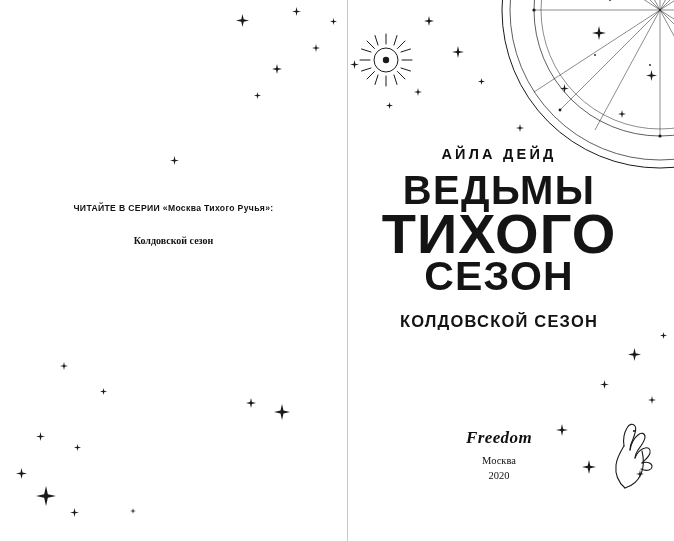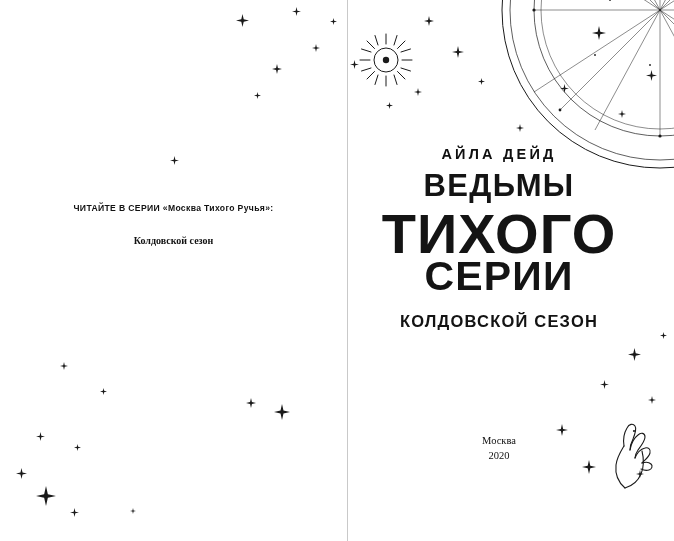--- a/index.html
+++ b/index.html
@@ -88,21 +88,21 @@
   .title-line {
     position: absolute;
     width: 326px;
     left: 0;
     text-align: center;
     font-family: "Liberation Sans", sans-serif;
     font-weight: 700;
     color: #141414;
     line-height: 1;
   }
-  .title-1 { top: 170px; font-size: 31px; letter-spacing: 1.4px; }
+  .title-1 { top: 170px; font-size: 40px; letter-spacing: 1.4px; }
   .title-2 { top: 206px; font-size: 56px; letter-spacing: 1.0px; }
   .title-3 { top: 256px; font-size: 41px; letter-spacing: 1.2px; }
   .subtitle {
     position: absolute;
     left: 0;
     top: 312px;
     width: 326px;
     text-align: center;
     font-family: "Liberation Sans", sans-serif;
     font-size: 16.5px;
@@ -419,23 +419,24 @@
     <div class="series-block">
       <div class="series-heading">ЧИТАЙТЕ В СЕРИИ «Москва Тихого Ручья»:</div>
       <div class="series-item">Колдовской сезон</div>
     </div>
   </div>
 
   <div class="right-page">
     <div class="author">АЙЛА ДЕЙД</div>
     <div class="title-line title-1">ВЕДЬМЫ</div>
     <div class="title-line title-2">ТИХОГО</div>
-    <div class="title-line title-3">СЕРИИ</div>
+    <div class="title-line title-3">СЕЗОН</div>
     <div class="subtitle">КОЛДОВСКОЙ СЕЗОН</div>
 
     <div class="imprint">
+      <div class="imprint-logo">Freedom</div>
       <div class="imprint-city">Москва</div>
       <div class="imprint-year">2020</div>
     </div>
   </div>
 
   <div class="gutter"></div>
 </div>
 
 </body></html>

